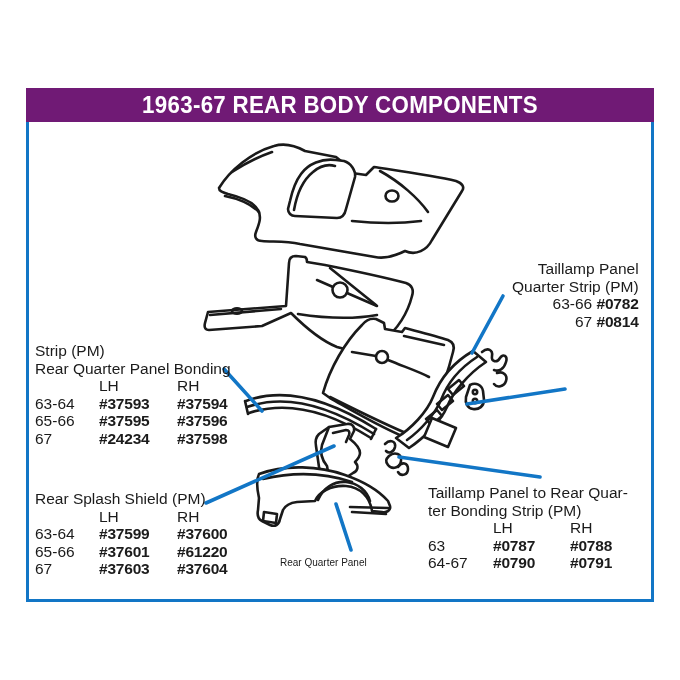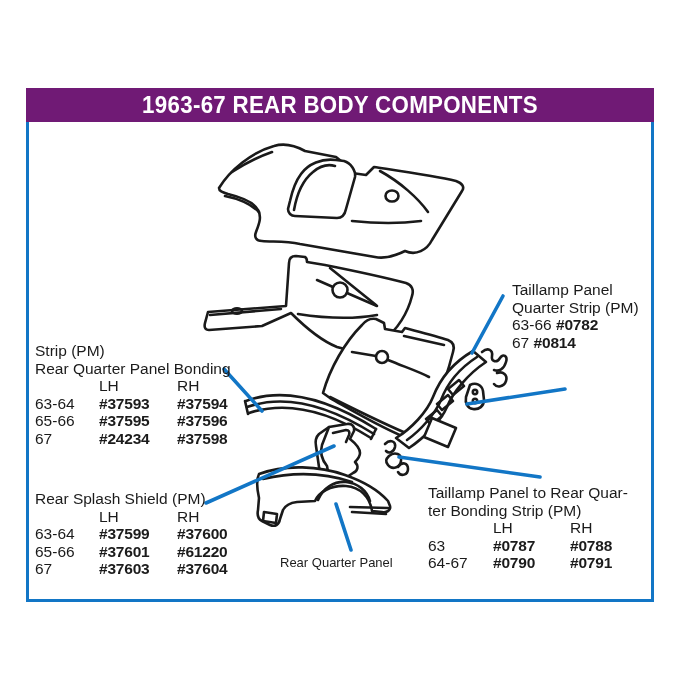--- a/index.html
+++ b/index.html
@@ -143,21 +143,21 @@
       <span class="pn">#37595</span>
       <span class="pn">#37596</span>
     </div>
     <div class="row cols-a">
       <span>67</span>
       <span class="pn">#24234</span>
       <span class="pn">#37598</span>
     </div>
   </div>
 
-  <div class="t" style="left:512px; top:281px;">
+  <div class="t" style="left:512px; top:260px;text-align:right;">
     <div>Taillamp Panel</div>
     <div>Quarter Strip (PM)</div>
     <div class="inline-row">
       <span class="yr">63-66</span>
       <span class="pn">#0782</span>
     </div>
     <div class="inline-row">
       <span class="yr">67</span>
       <span class="pn">#0814</span>
     </div>
@@ -201,17 +201,17 @@
       <span class="pn">#0787</span>
       <span class="pn">#0788</span>
     </div>
     <div class="row cols-e">
       <span>64-67</span>
       <span class="pn">#0790</span>
       <span class="pn">#0791</span>
     </div>
   </div>
 
-  <div class="t" style="left:280px; top:554px; font-size:13px;text-align:center;">
+  <div class="t" style="left:280px; top:554px; font-size:10px;text-align:center;">
     <span>Rear Quarter Panel</span>
   </div>
 
 </div>
 
 </body></html>

